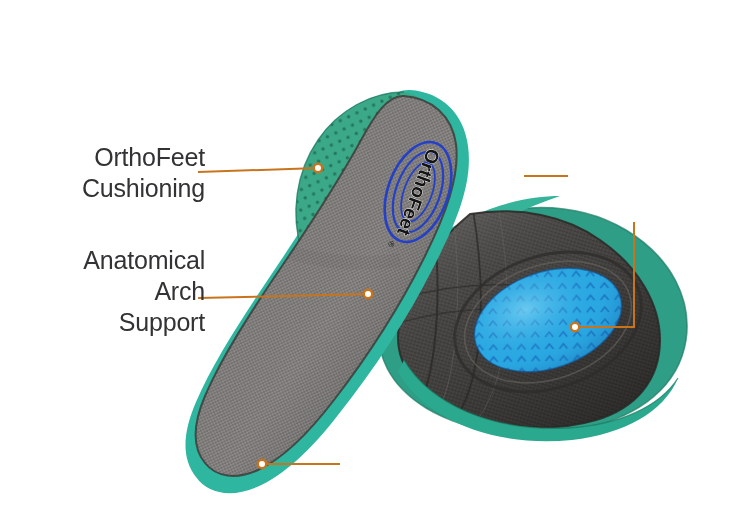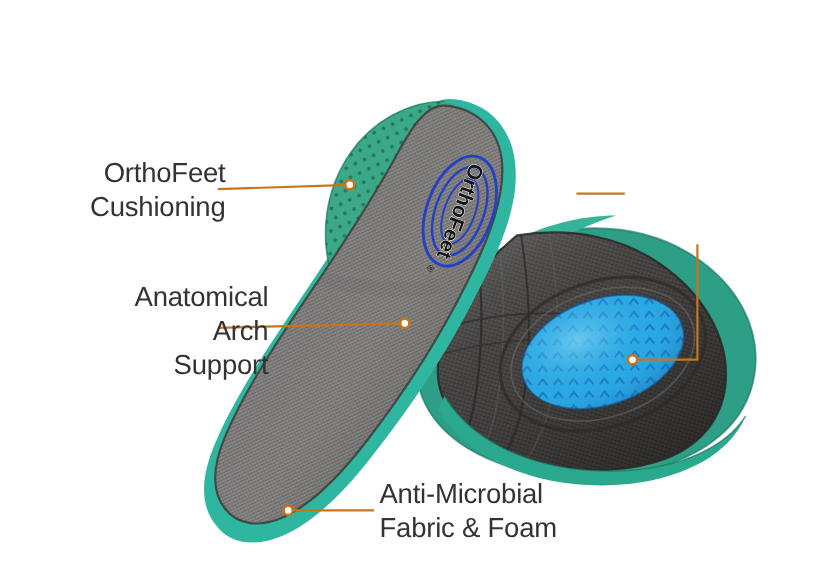--- a/index.html
+++ b/index.html
@@ -36,21 +36,21 @@
     font-size:25px;
     line-height:31px;
     font-weight:400;
     letter-spacing:-0.2px;
     white-space:pre-line;
   }
   .callout.right-align{text-align:right;}
   .callout.left-align{text-align:left;}
 
   #callout-cushioning{ left:0;   top:142px; width:205px; }
-  #callout-arch{       left:0;   top:255px; width:205px;padding-left:39px; }
+  #callout-arch{       left:0;   top:245px; width:205px; }
   #callout-heel{       left:524px; top:142px; width:226px; }
   #callout-antimicrobial{ left:345px; top:434px; width:405px; }
 
   
   #art{
     position:absolute;left:0;top:0;
     width:750px;height:530px;
     pointer-events:none;
   }
 </style>
@@ -286,16 +286,14 @@
 
 
   <div class="callout right-align" id="callout-cushioning">OrthoFeet
 Cushioning</div>
 
   <div class="callout right-align" id="callout-arch">Anatomical
 Arch
 Support</div>
 
 
-  <div class="callout left-align" id="callout-antimicrobial">Anti-Microbial
-Fabric &amp; Foam</div>
 
 </div>
 
 </body></html>

